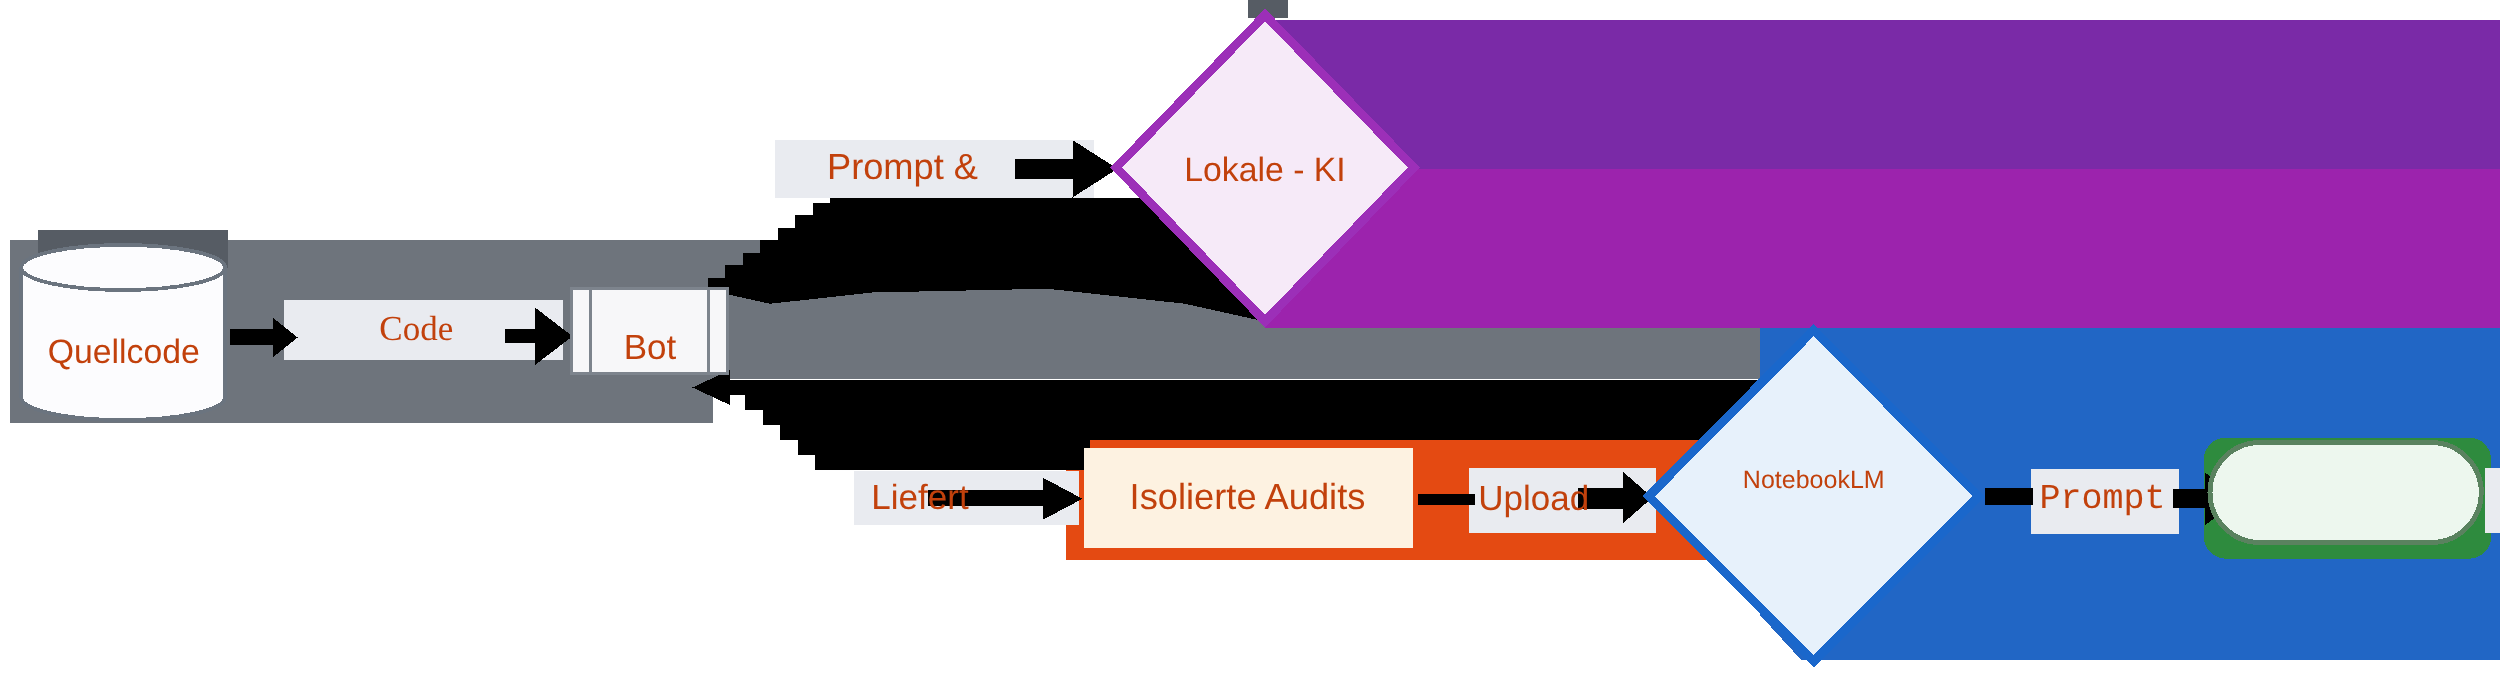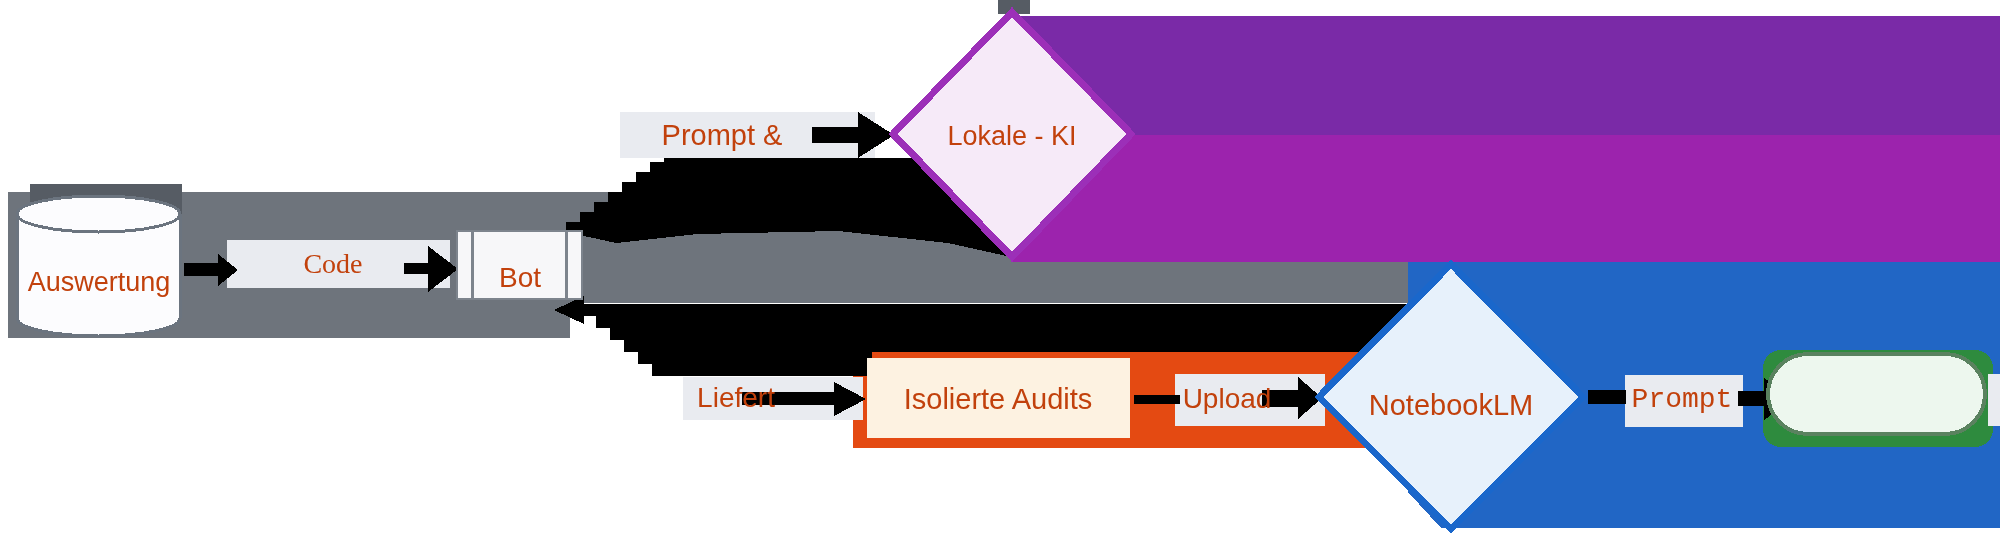--- a/index.html
+++ b/index.html
@@ -91,24 +91,24 @@
   <rect x="867" y="358" width="263" height="80" fill="#fdf2e1"></rect>
 
   <rect x="998" y="0" width="32" height="14" fill="#565c64"></rect>
   <polygon points="1012,12 1131,134 1012,257 893,134" fill="#f6eaf8" stroke="#9c2fb8" stroke-width="7"></polygon>
 
   <polygon points="1451,264 1583,397 1451,529 1319,397" fill="#e7f1fb" stroke="#1a67cb" stroke-width="7"></polygon>
 
   <rect x="1768" y="354" width="217" height="80" rx="40" fill="#edf7ee" stroke="#5a825f" stroke-width="4"></rect>
 </svg>
 
-<div class="lbl" style="left:99px;top:282px;font-size:27px;">Auswertung</div>
+<div class="lbl" style="left:99px;top:282px;font-size:27px;">Quellcode</div>
 <div class="lbl" style="left:333px;top:264px;font-size:28px;font-family:Liberation Serif, serif;">Code</div>
 <div class="lbl" style="left:520px;top:266px;font-size:28px;margin-top:12px;">Bot</div>
 <div class="lbl" style="left:722px;top:135px;font-size:29px;">Prompt &amp;</div>
 <div class="lbl" style="left:1012px;top:136px;font-size:27px;">Lokale - KI</div>
 <div class="lbl" style="left:721px;top:398px;font-size:28px;margin-left:15px;">Liefert</div>
 <div class="lbl" style="left:998px;top:399px;font-size:29px;">Isolierte Audits</div>
 <div class="lbl" style="left:1227px;top:399px;font-size:28px;">Upload</div>
-<div class="lbl" style="left:1451px;top:405px;font-size:29px;">NotebookLM</div>
+<div class="lbl" style="left:1451px;top:384px;font-size:20px;">NotebookLM</div>
 <div class="lbl" style="left:1682px;top:400px;font-size:28px;font-family:Liberation Mono, monospace;">Prompt</div>
 
 </div>
 
 </body></html>

